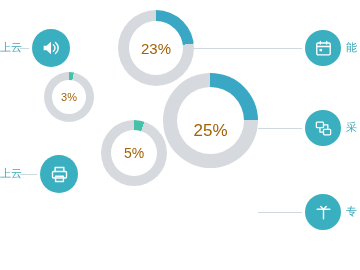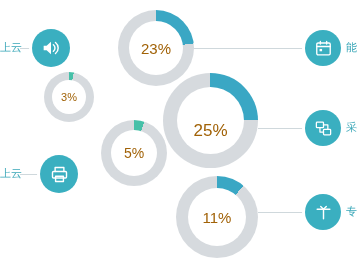--- a/index.html
+++ b/index.html
@@ -105,26 +105,20 @@
     </div>
   </div>
 
   <div class="donut" style="left:101px; top:120px; width:66px; height:66px;
               background:conic-gradient(#46c0a8 0deg 18deg, #d6dade 18deg 360deg);">
     <div class="hole" style="left:10px; top:10px; width:46px; height:46px;">
       <span class="pct" style="font-size:14px;">5%</span>
     </div>
   </div>
 
-  <div class="donut" style="left:176px; top:176px; width:82px; height:82px;
-              background:conic-gradient(#3aa7c4 0deg 40deg, #d6dade 40deg 360deg);">
-    <div class="hole" style="left:12px; top:12px; width:58px; height:58px;">
-      <span class="pct" style="font-size:15px;">11%</span>
-    </div>
-  </div>
 
   <div class="bubble" style="left:32px; top:29px; width:38px; height:38px;">
     <span>
       <svg width="22" height="22" viewBox="0 0 24 24" fill="#ffffff">
         <path d="M4 9.5h3.2L12 5.2v13.6L7.2 14.5H4z"></path>
         <path d="M14.6 8.4a4.6 4.6 0 0 1 0 7.2" fill="none" stroke="#ffffff" stroke-width="1.6" stroke-linecap="round"></path>
         <path d="M16.9 6a7.6 7.6 0 0 1 0 12" fill="none" stroke="#ffffff" stroke-width="1.6" stroke-linecap="round"></path>
       </svg>
     </span>
   </div>

